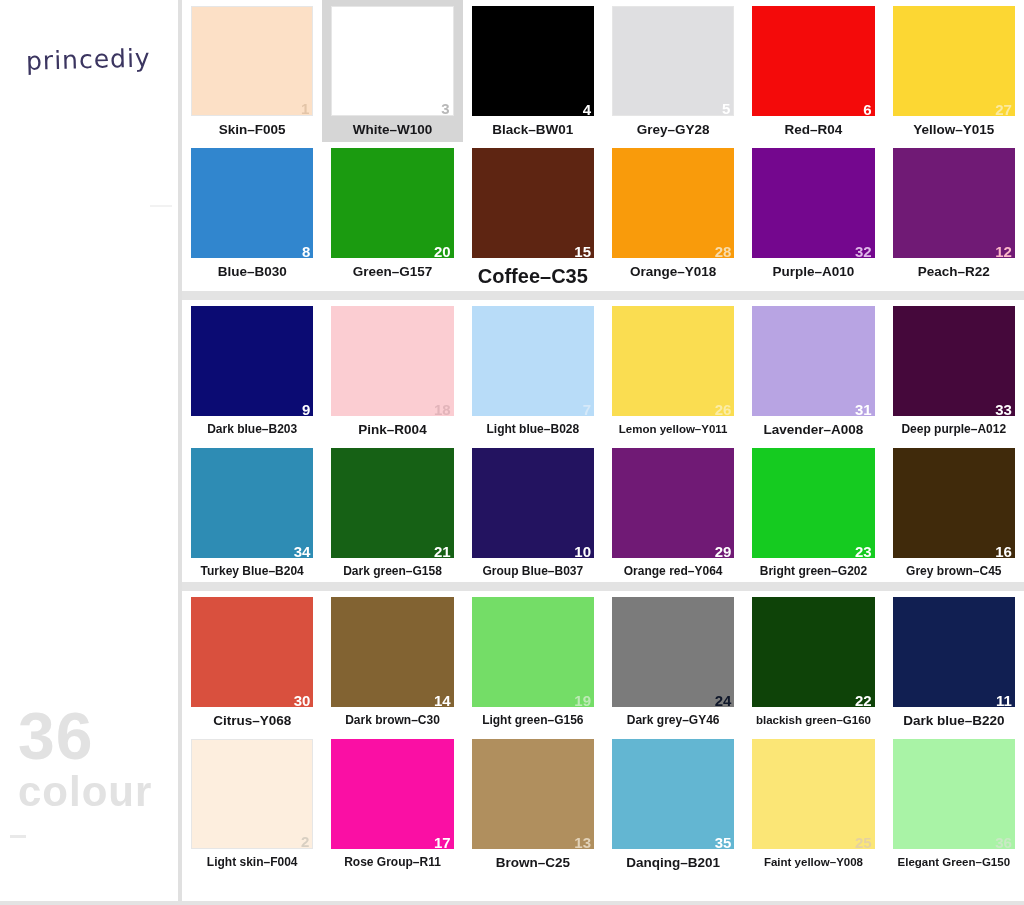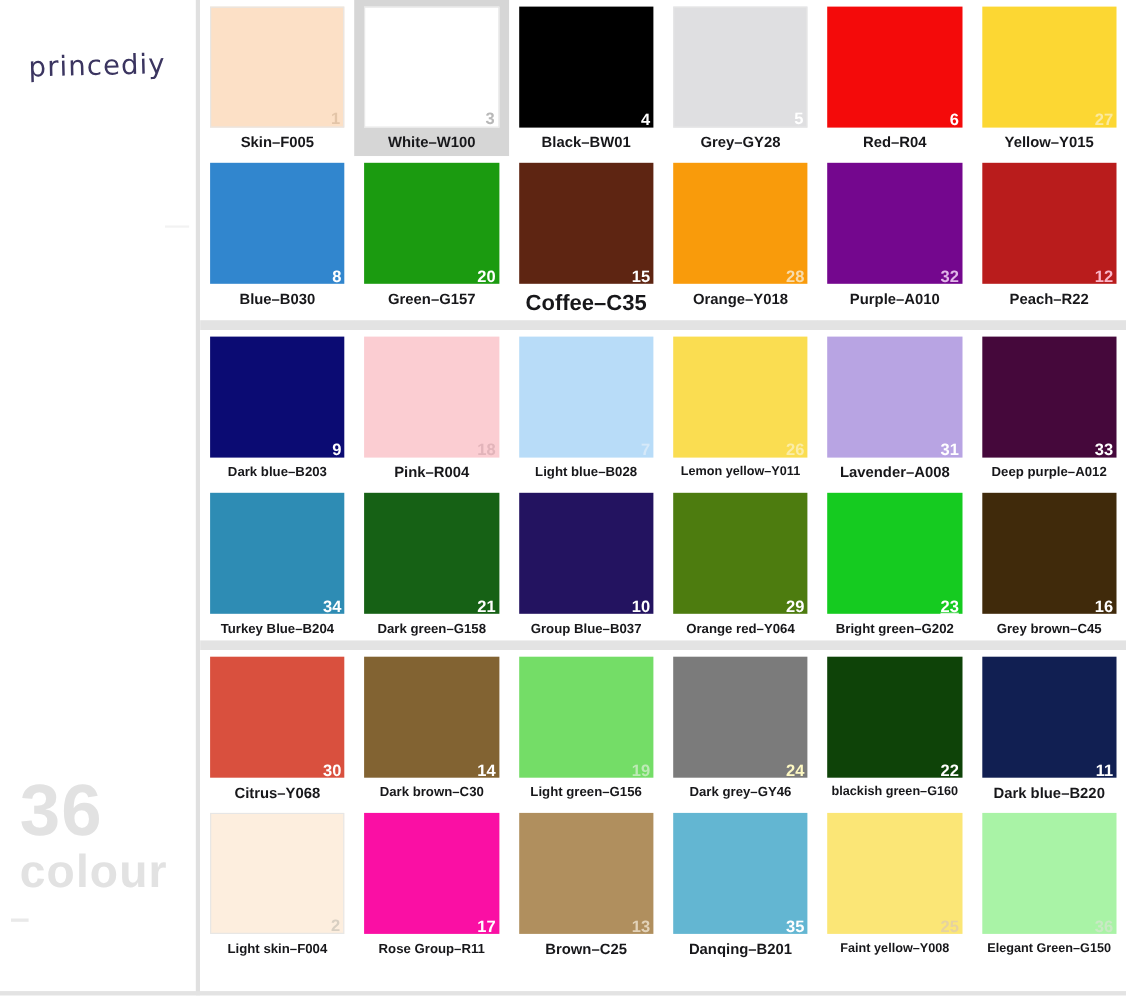--- a/index.html
+++ b/index.html
@@ -254,21 +254,21 @@
             </div>
             <div class="cell-label">Orange–Y018</div>
           </div>
           <div class="cell">
             <div class="swatch" style="background: rgb(116, 7, 142);">
               <span class="swatch-index" style="color: rgb(224, 183, 233);">32</span>
             </div>
             <div class="cell-label">Purple–A010</div>
           </div>
           <div class="cell">
-            <div class="swatch" style="background: #b91c1c; text-align: right;">
+            <div class="swatch" style="background: #701a75; text-align: right;">
               <span class="swatch-index" style="color: rgb(251, 183, 201);">12</span>
             </div>
             <div class="cell-label">Peach–R22</div>
           </div>
         </div>
       </div>
       <div class="group-sep"></div>
       <div class="group">
         <div class="row">
           <div class="cell">
@@ -321,21 +321,21 @@
             </div>
             <div class="cell-label sm">Dark green–G158</div>
           </div>
           <div class="cell">
             <div class="swatch" style="background: rgb(35, 19, 96);">
               <span class="swatch-index" style="color: rgb(255, 255, 255); margin-top: 12px;">10</span>
             </div>
             <div class="cell-label sm">Group Blue–B037</div>
           </div>
           <div class="cell">
-            <div class="swatch" style="background: #4d7c0f;">
+            <div class="swatch" style="background: #701a75;">
               <span class="swatch-index" style="color: rgb(255, 255, 255);">29</span>
             </div>
             <div class="cell-label sm">Orange red–Y064</div>
           </div>
           <div class="cell">
             <div class="swatch" style="background: rgb(21, 203, 32);">
               <span class="swatch-index" style="color: rgb(255, 255, 255); text-decoration: underline;">23</span>
             </div>
             <div class="cell-label sm">Bright green–G202</div>
           </div>
@@ -363,21 +363,21 @@
             <div class="cell-label sm">Dark brown–C30</div>
           </div>
           <div class="cell">
             <div class="swatch" style="background: rgb(116, 221, 103);">
               <span class="swatch-index" style="color: rgb(189, 234, 181);">19</span>
             </div>
             <div class="cell-label sm">Light green–G156</div>
           </div>
           <div class="cell">
             <div class="swatch" style="background: rgb(123, 123, 123);">
-              <span class="swatch-index" style="color: #fef9c3;">24</span>
+              <span class="swatch-index" style="color: #0f172a;">24</span>
             </div>
             <div class="cell-label sm">Dark grey–GY46</div>
           </div>
           <div class="cell">
             <div class="swatch" style="background: rgb(14, 67, 8);">
               <span class="swatch-index" style="color: rgb(255, 255, 255);">22</span>
             </div>
             <div class="cell-label xs">blackish green–G160</div>
           </div>
           <div class="cell">

